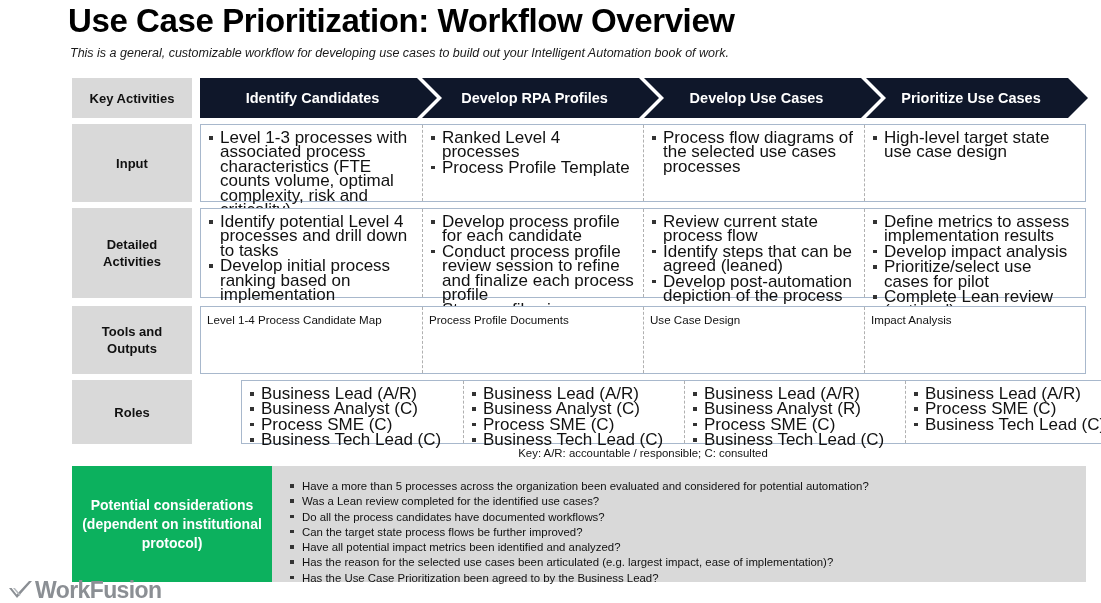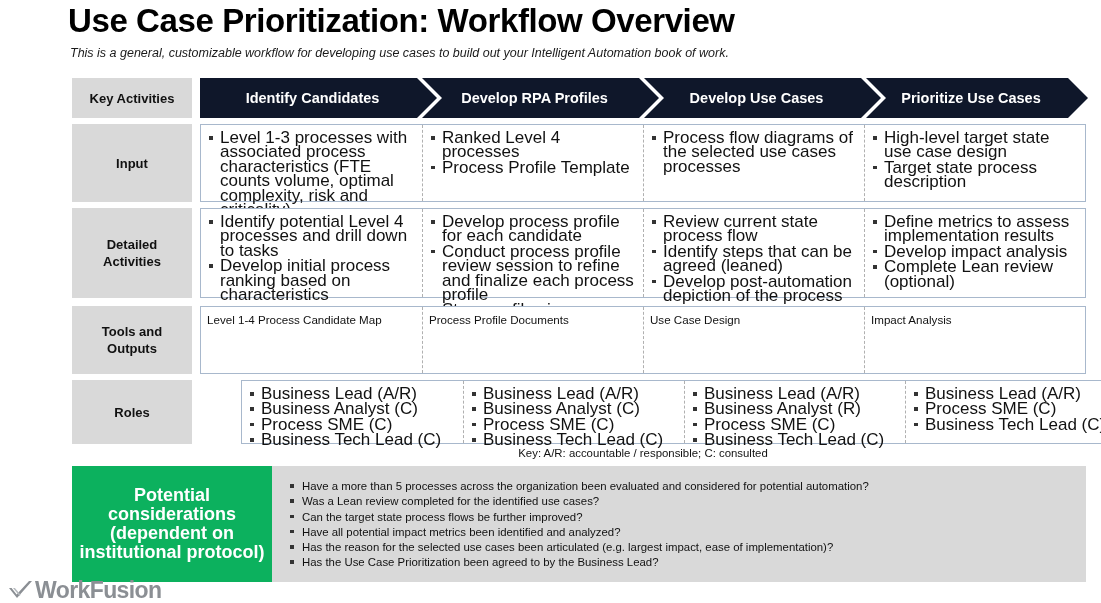--- a/index.html
+++ b/index.html
@@ -157,21 +157,21 @@
     top: 0px;
     width: 200px;
     height: 116px;
     background: #0cb15e;
     display: flex;
     align-items: center;
     justify-content: center;
     text-align: center;
     color: #ffffff;
     font-weight: bold;
-    font-size: 18px;
+    font-size: 14px;
     line-height: 19px;
     padding: 0 6px;
     box-sizing: border-box;
   }
   #consider-list {
     position: absolute;
     left: 212px;
     top: 9px;
     right: 8px;
     margin: 4px;
@@ -250,52 +250,52 @@
       </ul>
   </div>
   <div class="col">
     <ul class="bullets">
         <li>Process flow diagrams of the selected use cases processes</li>
       </ul>
   </div>
   <div class="col">
     <ul class="bullets">
         <li>High-level target state use case design</li>
-        <li>Target state process description</li>
       </ul>
   </div>
 </div>
 
 <div class="label-cell" style="top:208px;height:90px;white-space:pre-line;">Detailed
 Activities</div>
 <div class="content-row" style="top:208px;height:90px;">
   <div class="col">
     <ul class="bullets">
         <li>Identify potential Level 4 processes and drill down to tasks</li>
-        <li>Develop initial process  ranking based on characteristics</li>
+        <li>Develop initial process  ranking based on implementation</li>
       </ul>
   </div>
   <div class="col">
     <ul class="bullets">
         <li>Develop process profile for each candidate</li>
         <li>Conduct process profile review session to refine and finalize each process profile</li>
         <li>Store profiles in repository</li>
       </ul>
   </div>
   <div class="col">
     <ul class="bullets">
         <li>Review current state process flow</li>
         <li>Identify steps that can be agreed (leaned)</li>
         <li>Develop post-automation depiction of the process</li>
       </ul>
   </div>
   <div class="col">
     <ul class="bullets">
         <li>Define metrics to assess implementation results</li>
         <li>Develop impact analysis</li>
+        <li>Prioritize/select use cases for pilot</li>
         <li>Complete Lean review (optional)</li>
       </ul>
   </div>
 </div>
 
 <div class="label-cell" style="top:306px;height:68px;white-space:pre-line;">Tools and
 Outputs</div>
 <div class="content-row" style="top:306px;height:68px;">
   <div class="col">
     <div class="plain-text">Level 1-4 Process Candidate Map</div>
@@ -346,20 +346,21 @@
   </div>
 </div>
 
 <div id="key-note">Key: A/R: accountable / responsible; C: consulted</div>
 
 <div id="consider-panel">
   <div id="consider-label">Potential considerations (dependent on institutional protocol)</div>
   <ul id="consider-list">
       <li>Have a more than 5 processes across the organization been evaluated and considered for potential automation?</li>
       <li>Was a Lean review completed for the identified use cases?</li>
+      <li>Do all the process candidates have documented workflows?</li>
       <li>Can the target state process flows be further improved?</li>
       <li>Have all potential impact metrics been identified and analyzed?</li>
       <li>Has the reason for the selected use cases been articulated (e.g. largest impact, ease of implementation)?</li>
       <li>Has the Use Case Prioritization been agreed to by the Business Lead?</li>
     </ul>
 </div>
 
 <div id="footer-logo">
   <svg id="logo-mark" width="26" height="22" viewBox="0 0 26 22">
     <path d="M1 8 L9 18 L24 1 L21 1 L8.6 14.4 L3.6 8 Z" fill="#8b8f94"></path>

